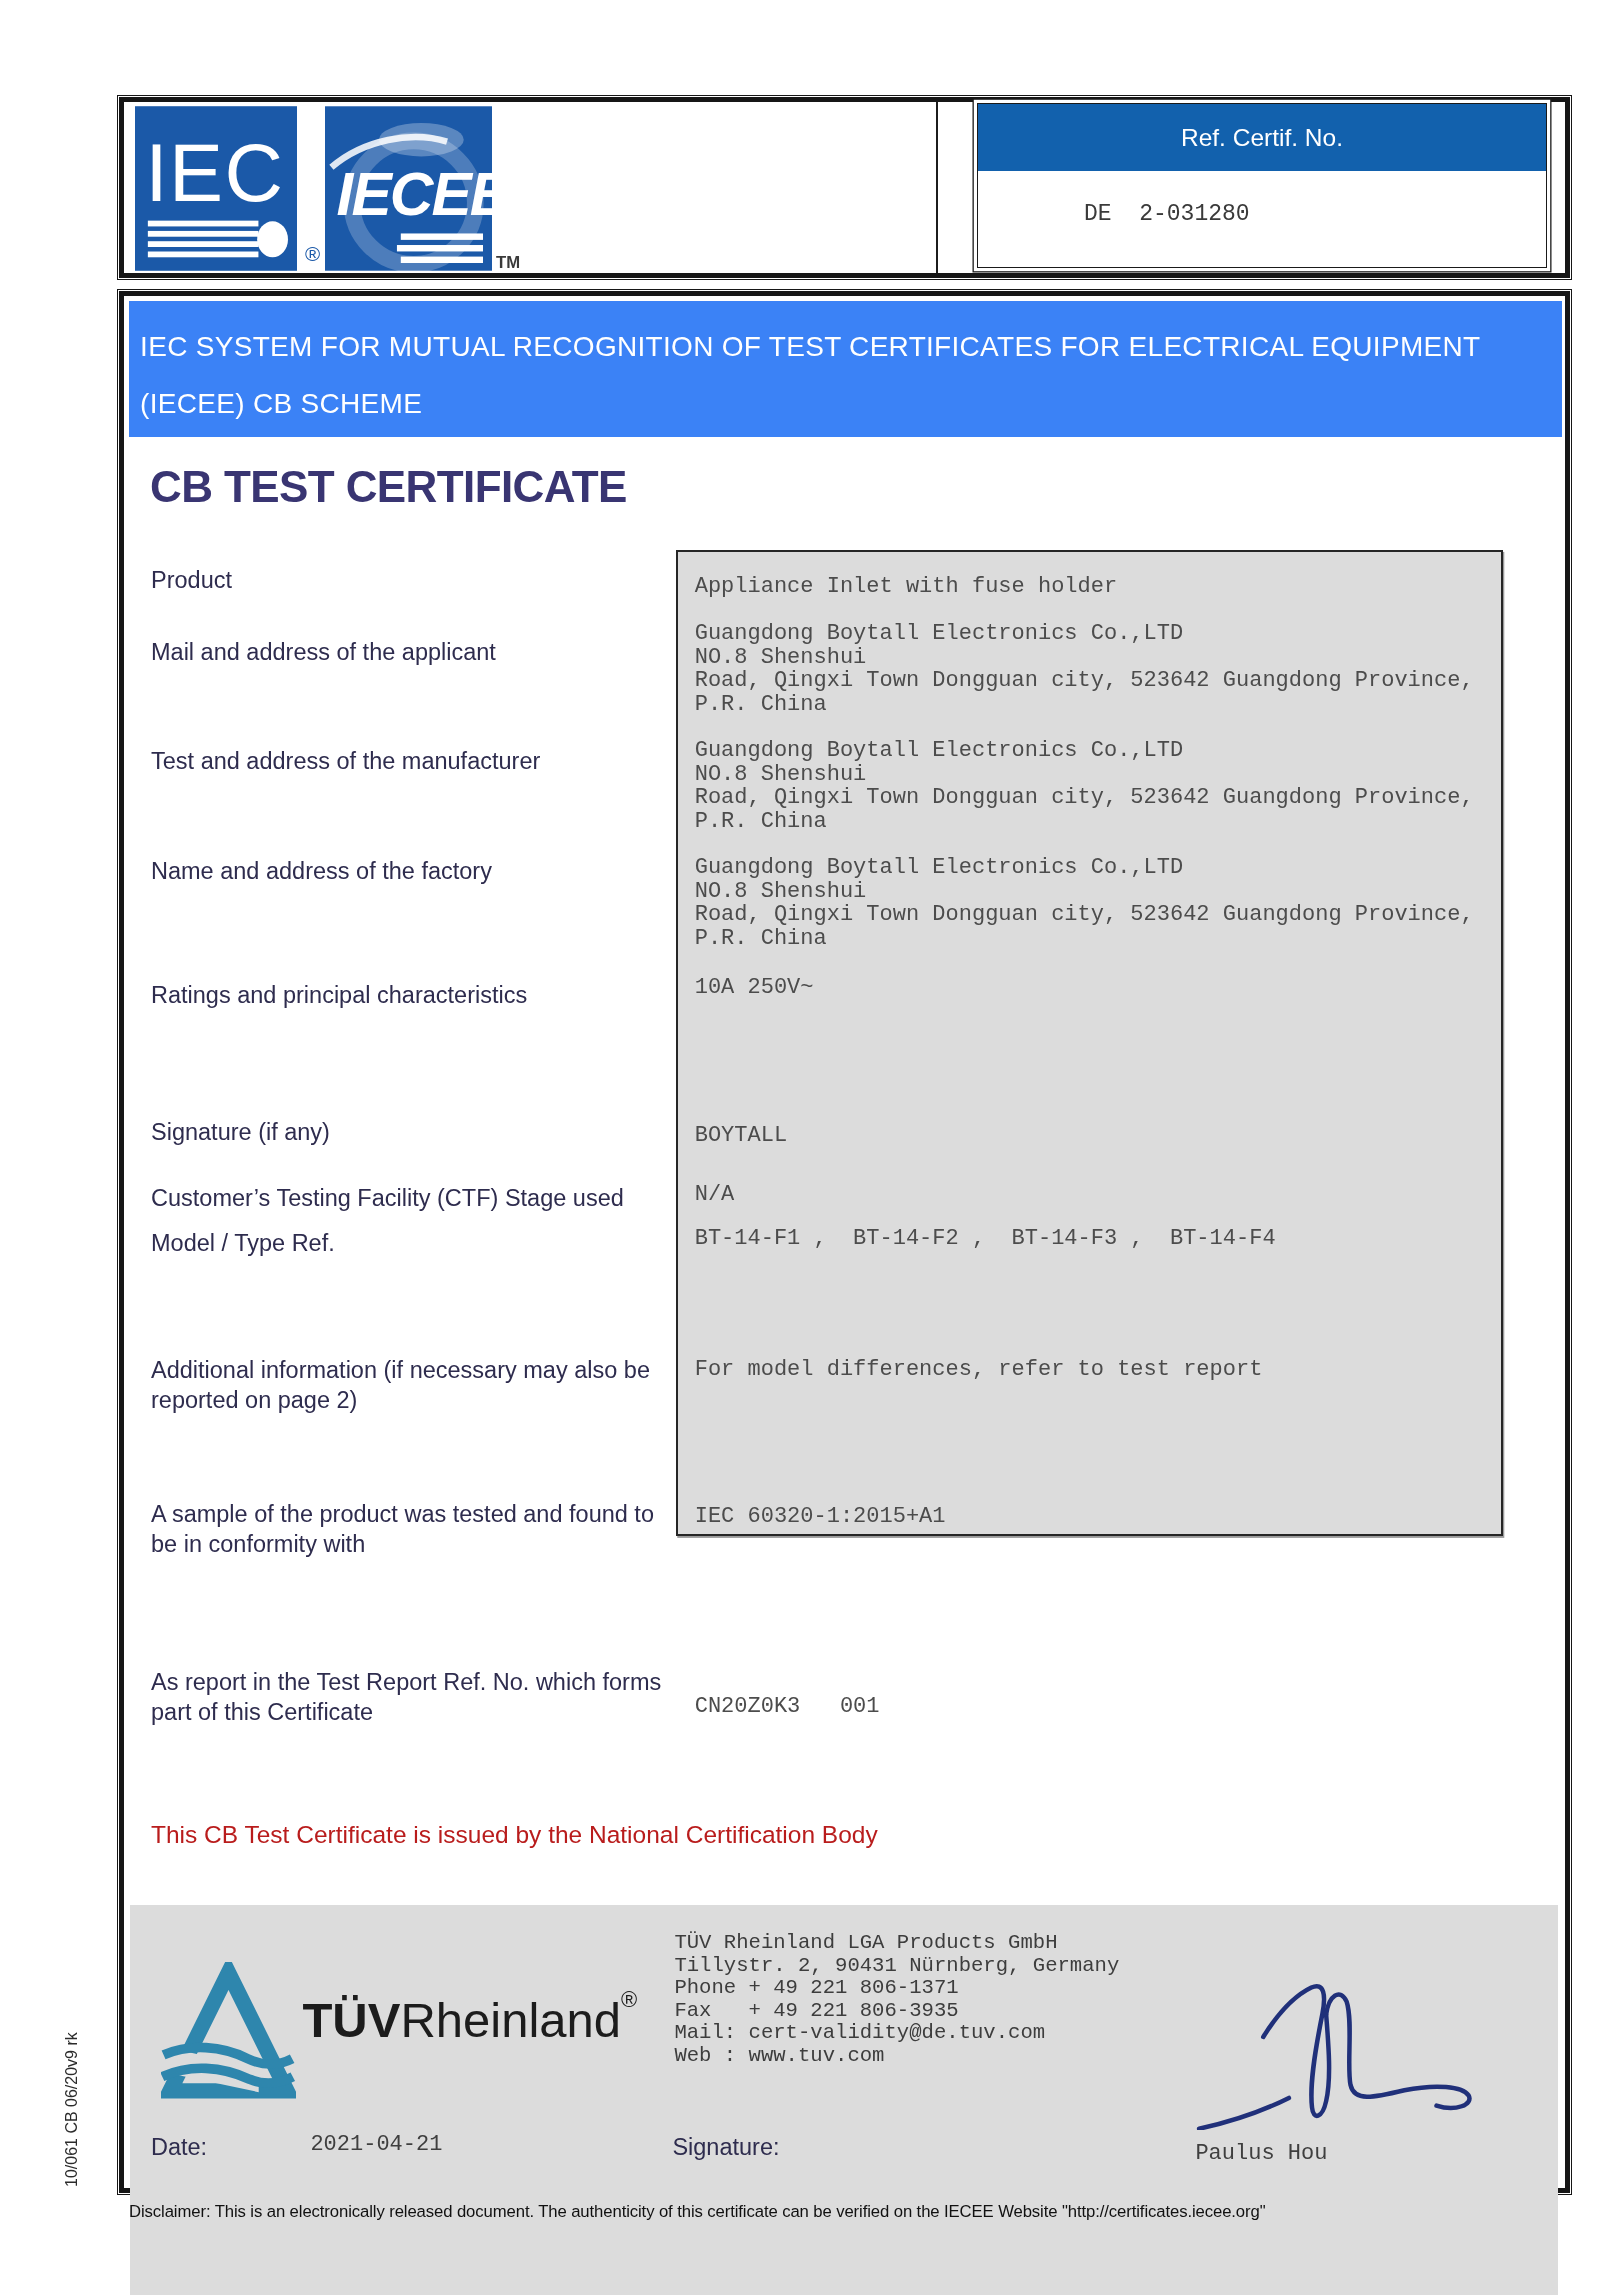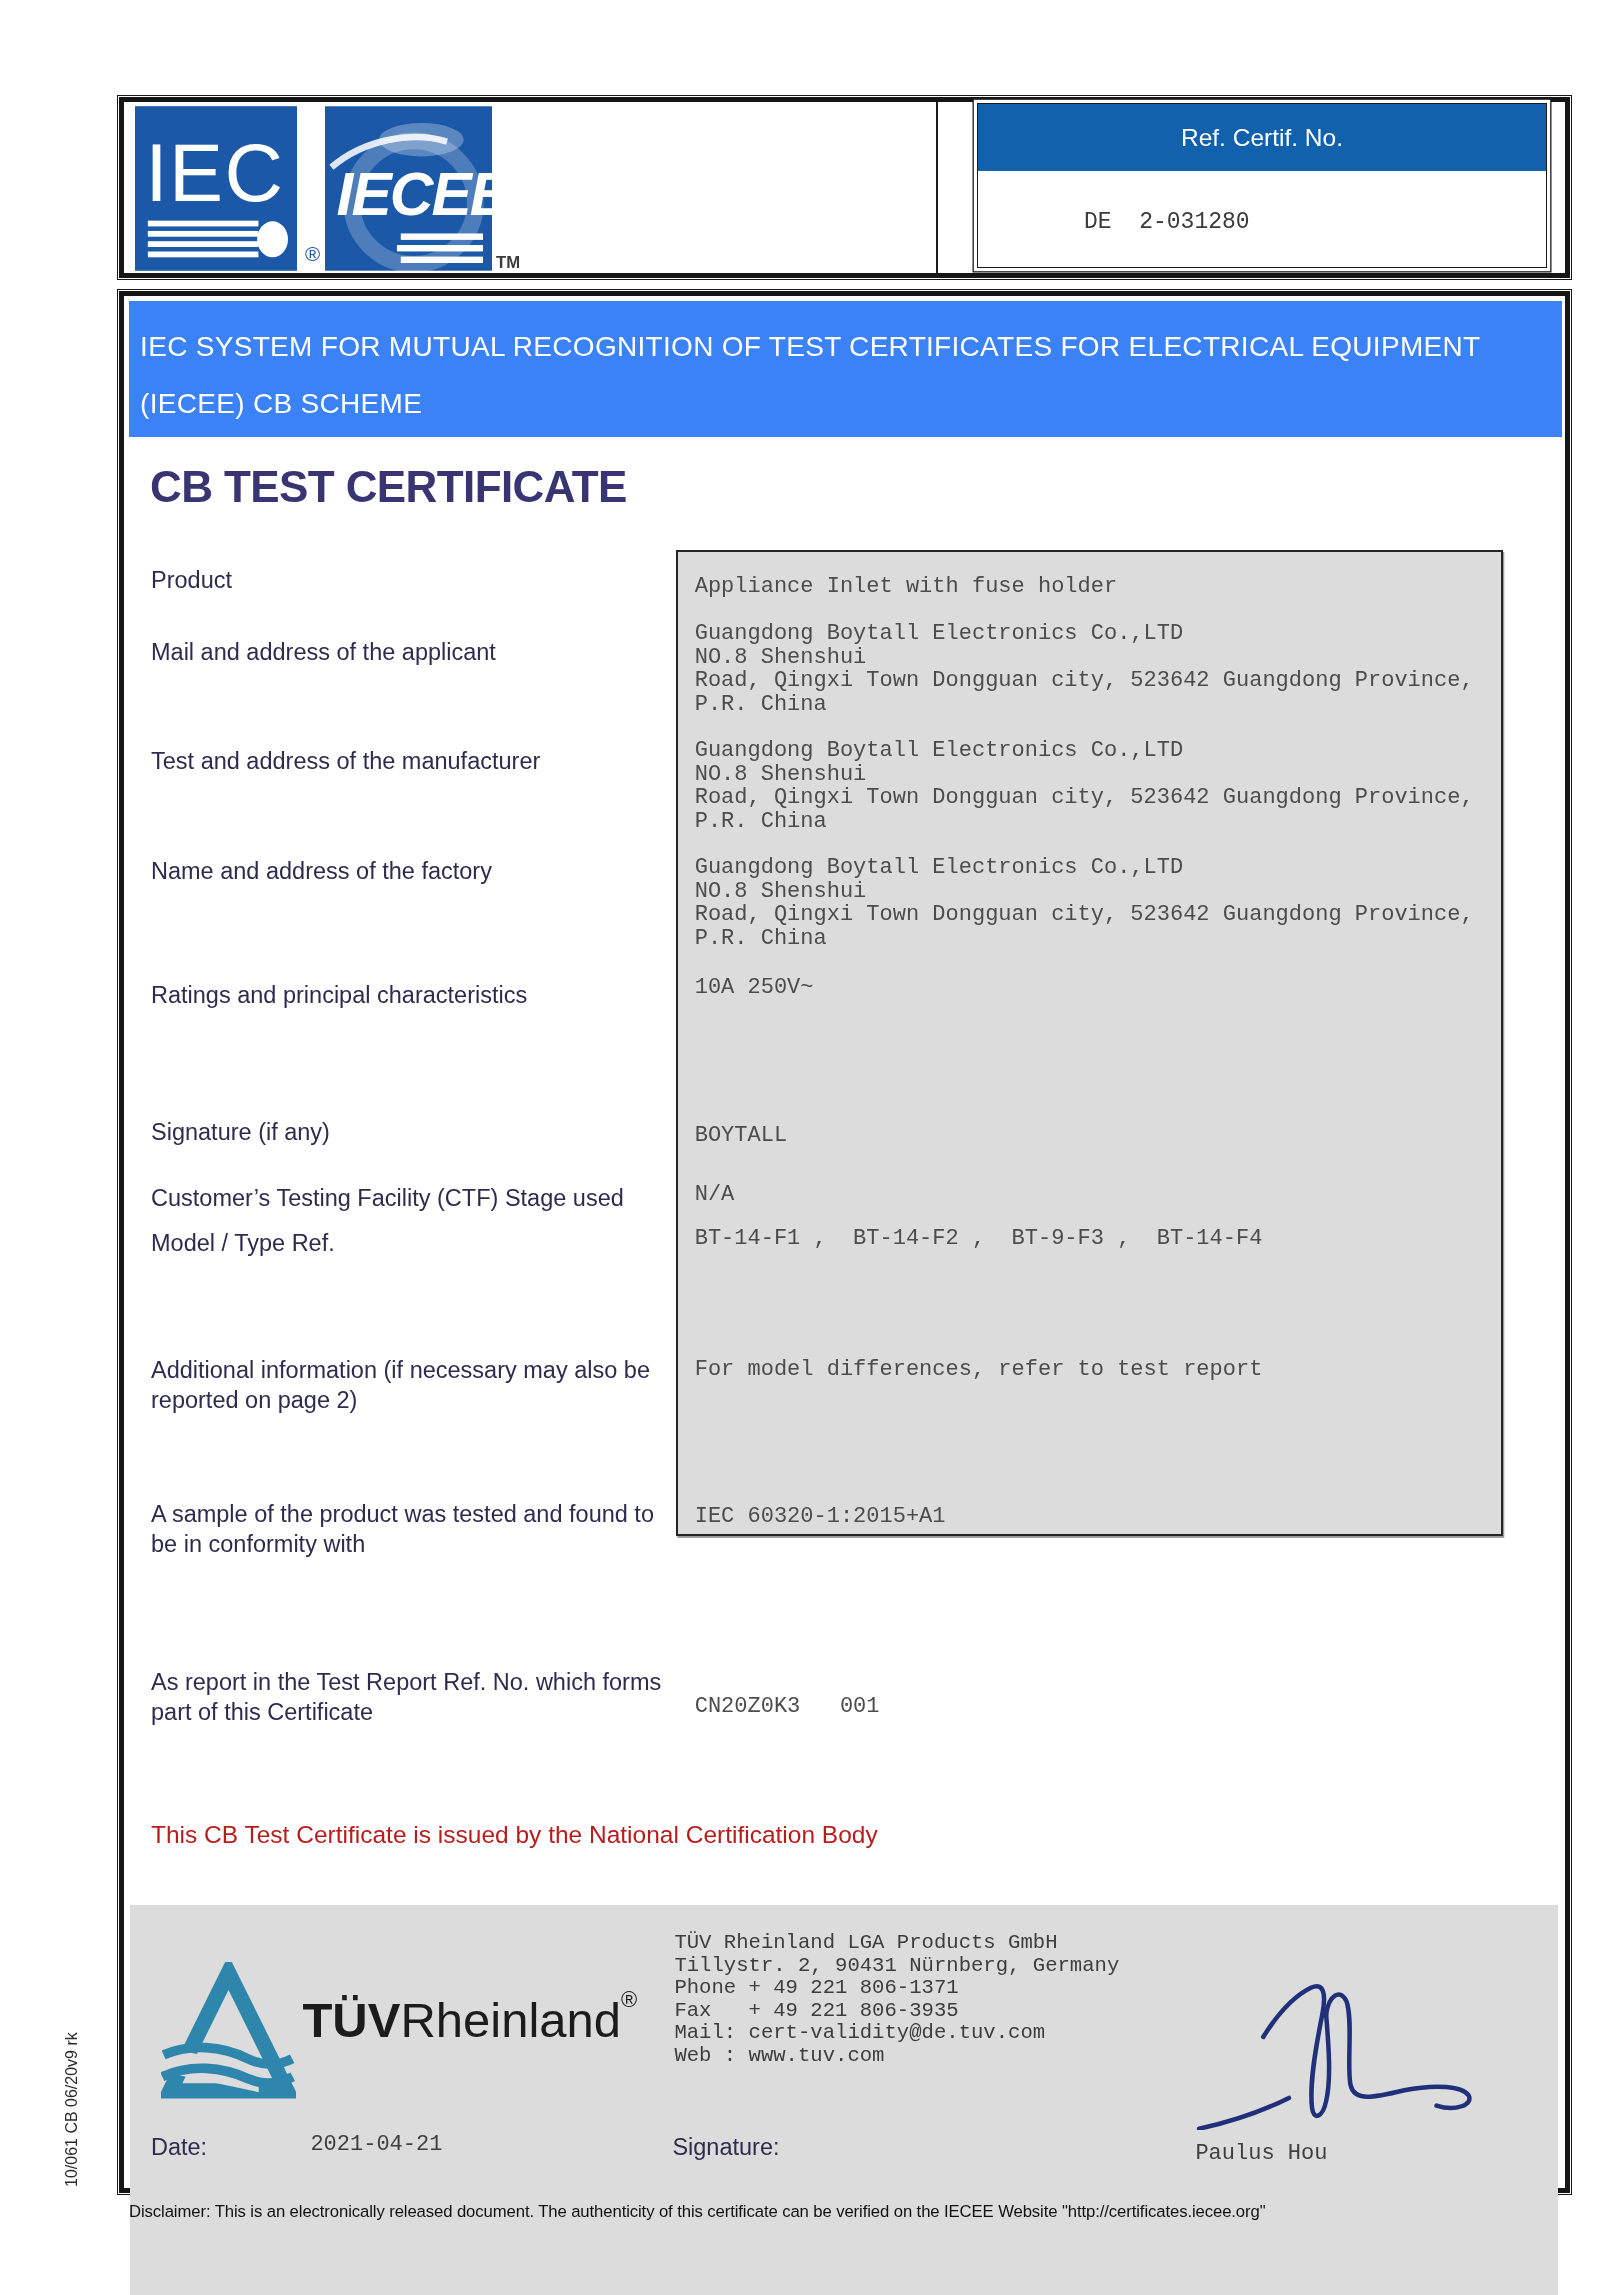--- a/index.html
+++ b/index.html
@@ -13,21 +13,21 @@
   .logo-iec   { position:absolute; left:11px;  top:3.9px;  width:162px; height:165px; }
   .logo-iecee { position:absolute; left:201px; top:3.9px;  width:167px; height:165px; }
   .reg-mark   { position:absolute; left:181px; top:140px; font-size:20.6px; color:#1b59a8; }
   .tm-mark    { position:absolute; left:372px; top:151px; font-size:16.7px; color:#3a3a3a; font-weight:bold; }
   .header-divider { position:absolute; left:812px; top:0; width:1.9px; height:171px; background:#1c1c1c; }
   .ref-box { position:absolute; left:853px; top:1.3px; width:570px; height:165px;
              border:1.3px solid #1a1a1a; box-shadow:0 0 0 3.2px #fff, 0 0 0 4.5px #1a1a1a;
              background:#fff; }
   .ref-head { width:100%; height:67px; background:#1261ad; color:#fff;
               font-size:24.5px; text-align:center; line-height:67px; }
-  .ref-val  { margin:38px 0 0 106px; font-family:"Liberation Mono", monospace;
+  .ref-val  { margin:30px 0 0 106px; font-family:"Liberation Mono", monospace;
               font-size:23px; color:#3a3a3a; white-space:pre; }
 
   
   .main-box { position:absolute; left:119px; top:291px; width:1451px; height:1902px;
               border:5.1px solid #161616; outline:1.3px solid #161616; outline-offset:1.9px;
               background:#fff; }
   .banner { position:absolute; left:4.5px; top:5.1px; width:1433px; height:136px;
             background:#3b82f6; color:#fff; font-size:28px;
             padding:16.7px 19.3px 0 11.6px; line-height:57px; letter-spacing:0.3px; }
   .doc-title { position:absolute; left:26px; top:166px; font-size:44px; font-weight:bold;
@@ -130,21 +130,21 @@
 NO.8 Shenshui
 Road, Qingxi Town Dongguan city, 523642 Guangdong Province,
 P.R. China</div>
     <div class="field-value" style="top:304px">Guangdong Boytall Electronics Co.,LTD
 NO.8 Shenshui
 Road, Qingxi Town Dongguan city, 523642 Guangdong Province,
 P.R. China</div>
     <div class="field-value" style="top:424px">10A 250V~</div>
     <div class="field-value" style="top:572px">BOYTALL</div>
     <div class="field-value" style="top:631px">N/A</div>
-    <div class="field-value" style="top:675px">BT-14-F1 ,  BT-14-F2 ,  BT-9-F3 ,  BT-14-F4</div>
+    <div class="field-value" style="top:675px">BT-14-F1 ,  BT-14-F2 ,  BT-14-F3 ,  BT-14-F4</div>
     <div class="field-value" style="top:806px">For model differences, refer to test report</div>
     <div class="field-value" style="top:953px">IEC 60320-1:2015+A1</div>
     <div class="field-value" style="top:1143px">CN20Z0K3   001</div>
   </div>
 
   <div class="issuer-line">This CB Test Certificate is issued by the National Certification Body</div>
 
   <div class="footer">
 
     <svg class="tuv-logo" width="135" height="142" viewBox="0 0 210 220">

